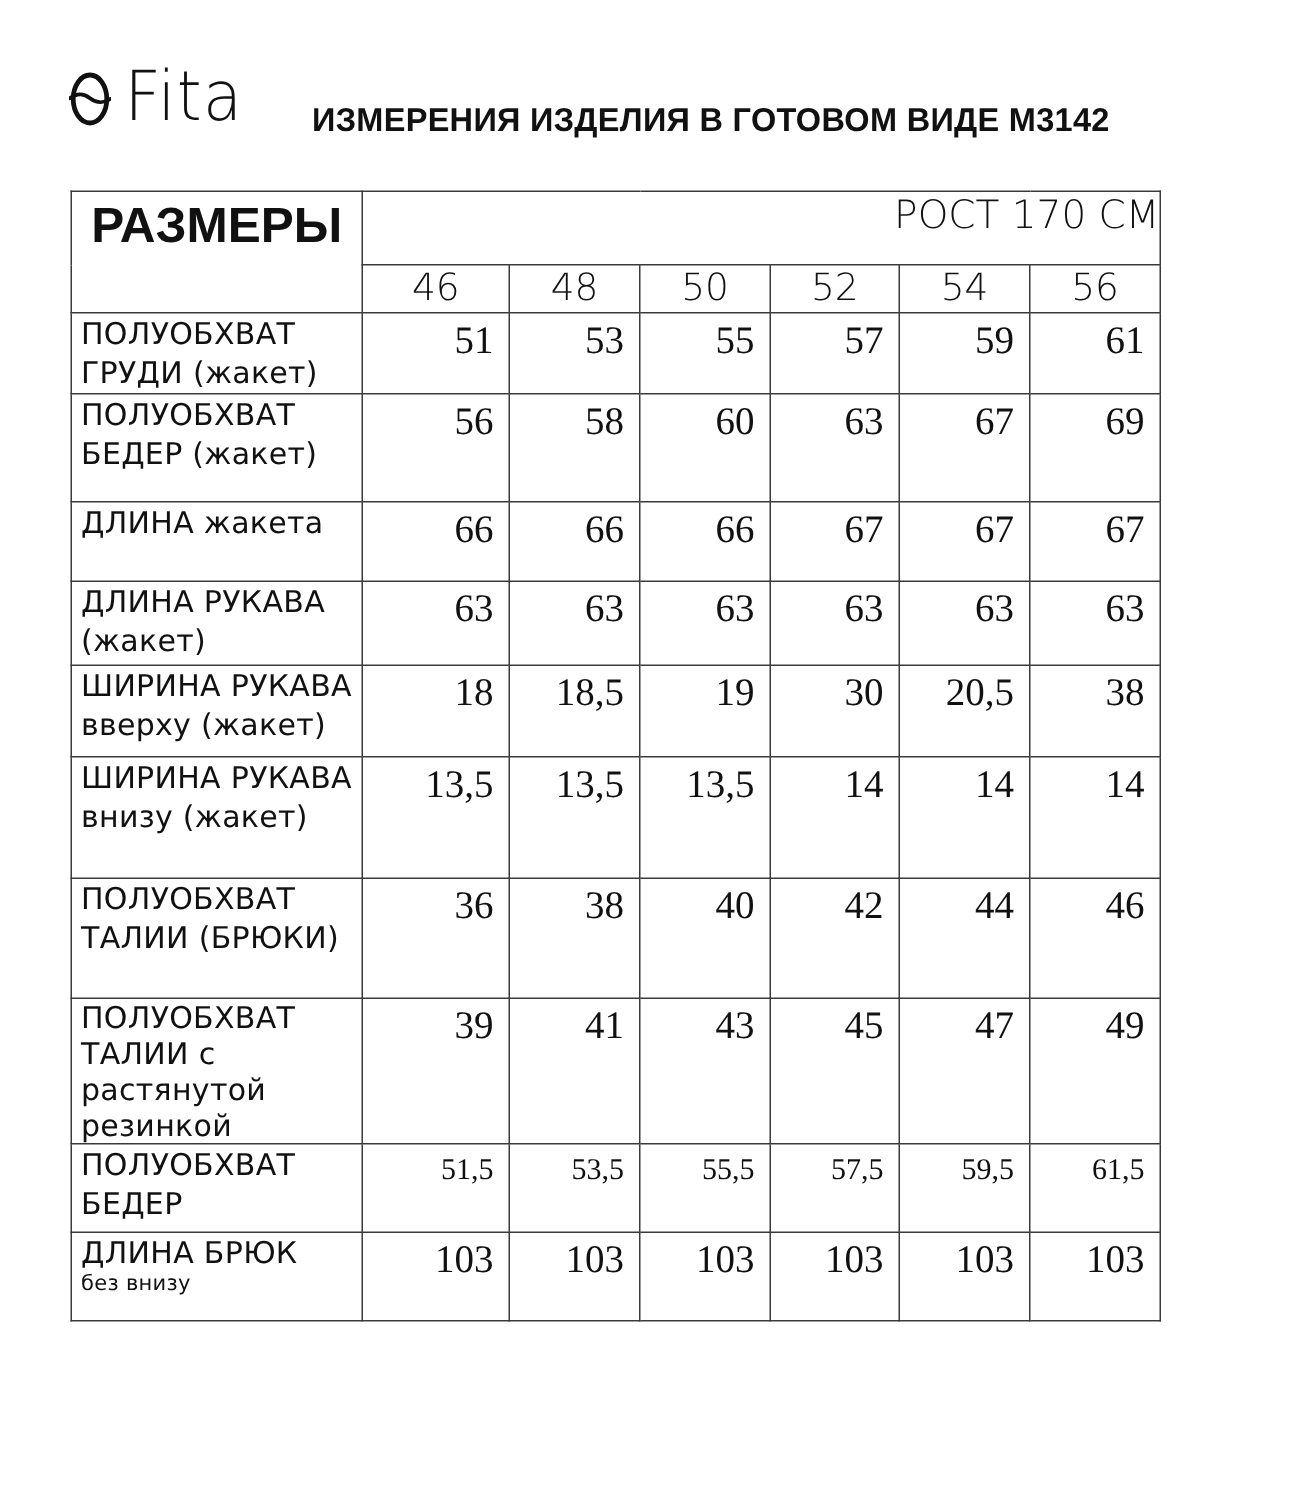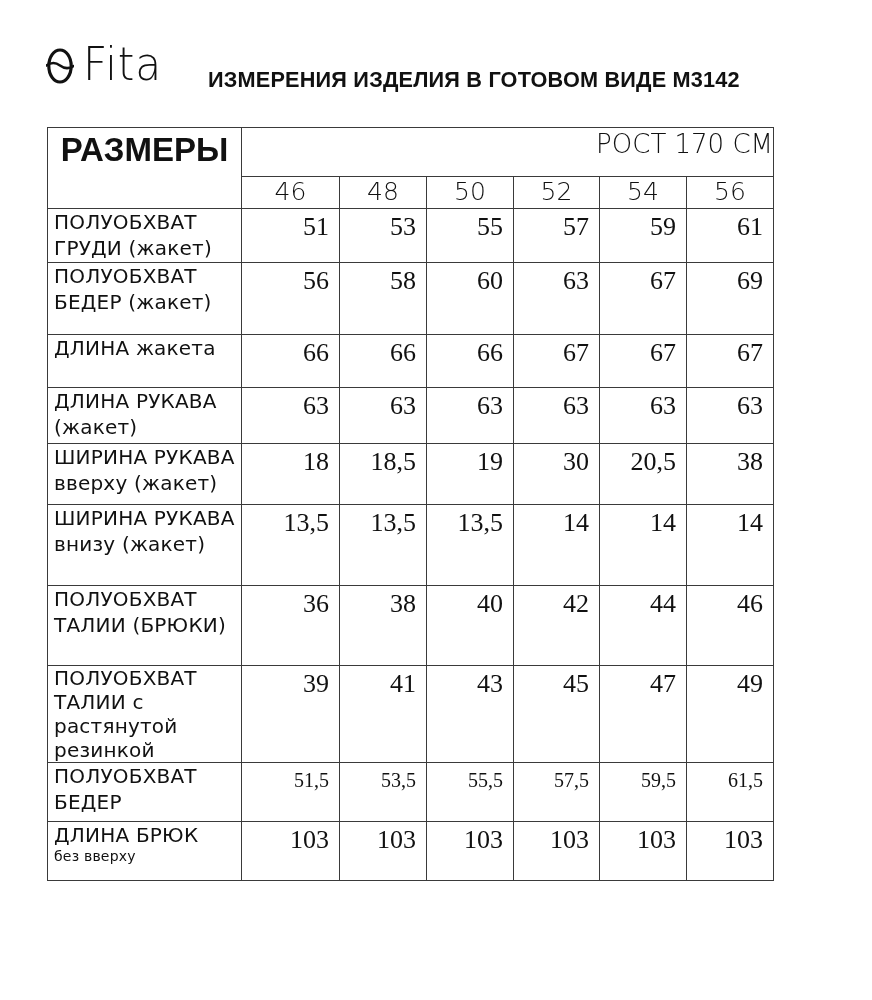--- a/index.html
+++ b/index.html
@@ -142,21 +142,21 @@
     <td class="val small">51,5</td>
     <td class="val small">53,5</td>
     <td class="val small">55,5</td>
     <td class="val small">57,5</td>
     <td class="val small">59,5</td>
     <td class="val small">61,5</td>
   </tr>
   <tr style="height:59px">
     <td class="row-label">
       <span>ДЛИНА БРЮК</span>
-      <span class="sub">без вверху</span>
+      <span class="sub">без внизу</span>
     </td>
     <td class="val">103</td>
     <td class="val">103</td>
     <td class="val">103</td>
     <td class="val">103</td>
     <td class="val">103</td>
     <td class="val">103</td>
   </tr>
 </tbody>
   </table>

